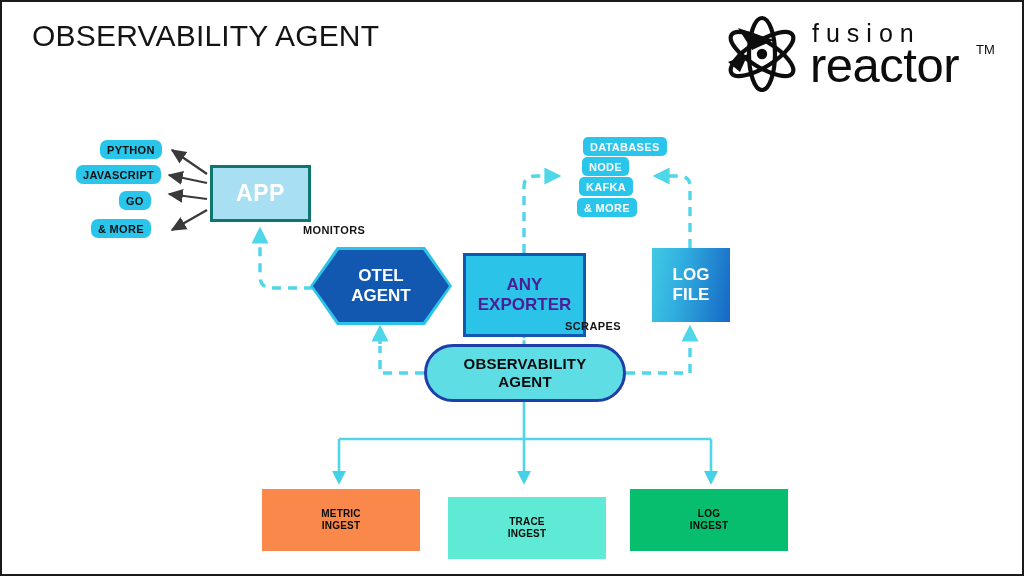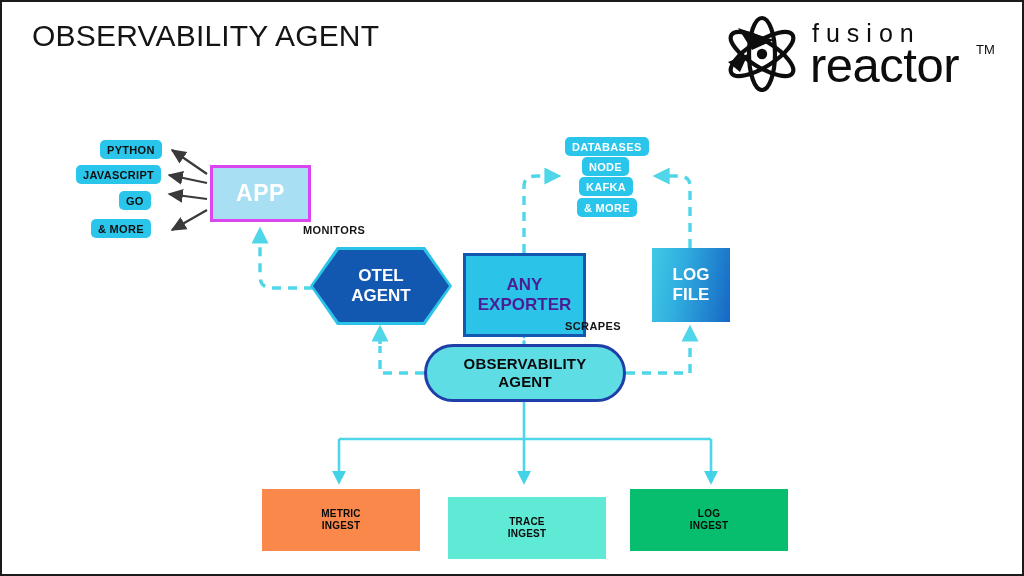--- a/index.html
+++ b/index.html
@@ -64,29 +64,29 @@
     align-items: center;
     justify-content: center;
     font-size: 11px;
     font-weight: bold;
     letter-spacing: 0.3px;
     box-sizing: border-box;
     height: 19px;
     padding: 0 7px;
     white-space: nowrap;
   }
-  .pill.dark-text { color: #101010; }
+  .pill.dark-text { color: #101010; border-radius: 7px; }
   .pill.light-text { color: #ffffff; }
 
   
   #app-box {
     left: 208px; top: 163px;
     width: 101px; height: 57px;
     background: #A9DFF2;
-    border: 3px solid #d946ef;
+    border: 3px solid #0f766e;
     color: #ffffff;
     font-size: 23px;
     letter-spacing: 0.5px;
   }
 
   
   #otel-agent {
     left: 311px; top: 248px;
     width: 136px; height: 72px;
     background: #1257B0;
@@ -243,21 +243,21 @@
   <div class="pill dark-text" style="left:74px; top:163px;">
     <span>JAVASCRIPT</span>
   </div>
   <div class="pill dark-text" style="left:117px; top:189px;">
     <span>GO</span>
   </div>
   <div class="pill dark-text" style="left:89px; top:217px;">
     <span>&amp; MORE</span>
   </div>
 
-  <div class="pill light-text" style="left:563px; top:135px;">
+  <div class="pill light-text" style="left:581px; top:135px;">
     <span>DATABASES</span>
   </div>
   <div class="pill light-text" style="left:580px; top:155px;">
     <span>NODE</span>
   </div>
   <div class="pill light-text" style="left:577px; top:175px;">
     <span>KAFKA</span>
   </div>
   <div class="pill light-text" style="left:575px; top:196px;">
     <span>&amp; MORE</span>

